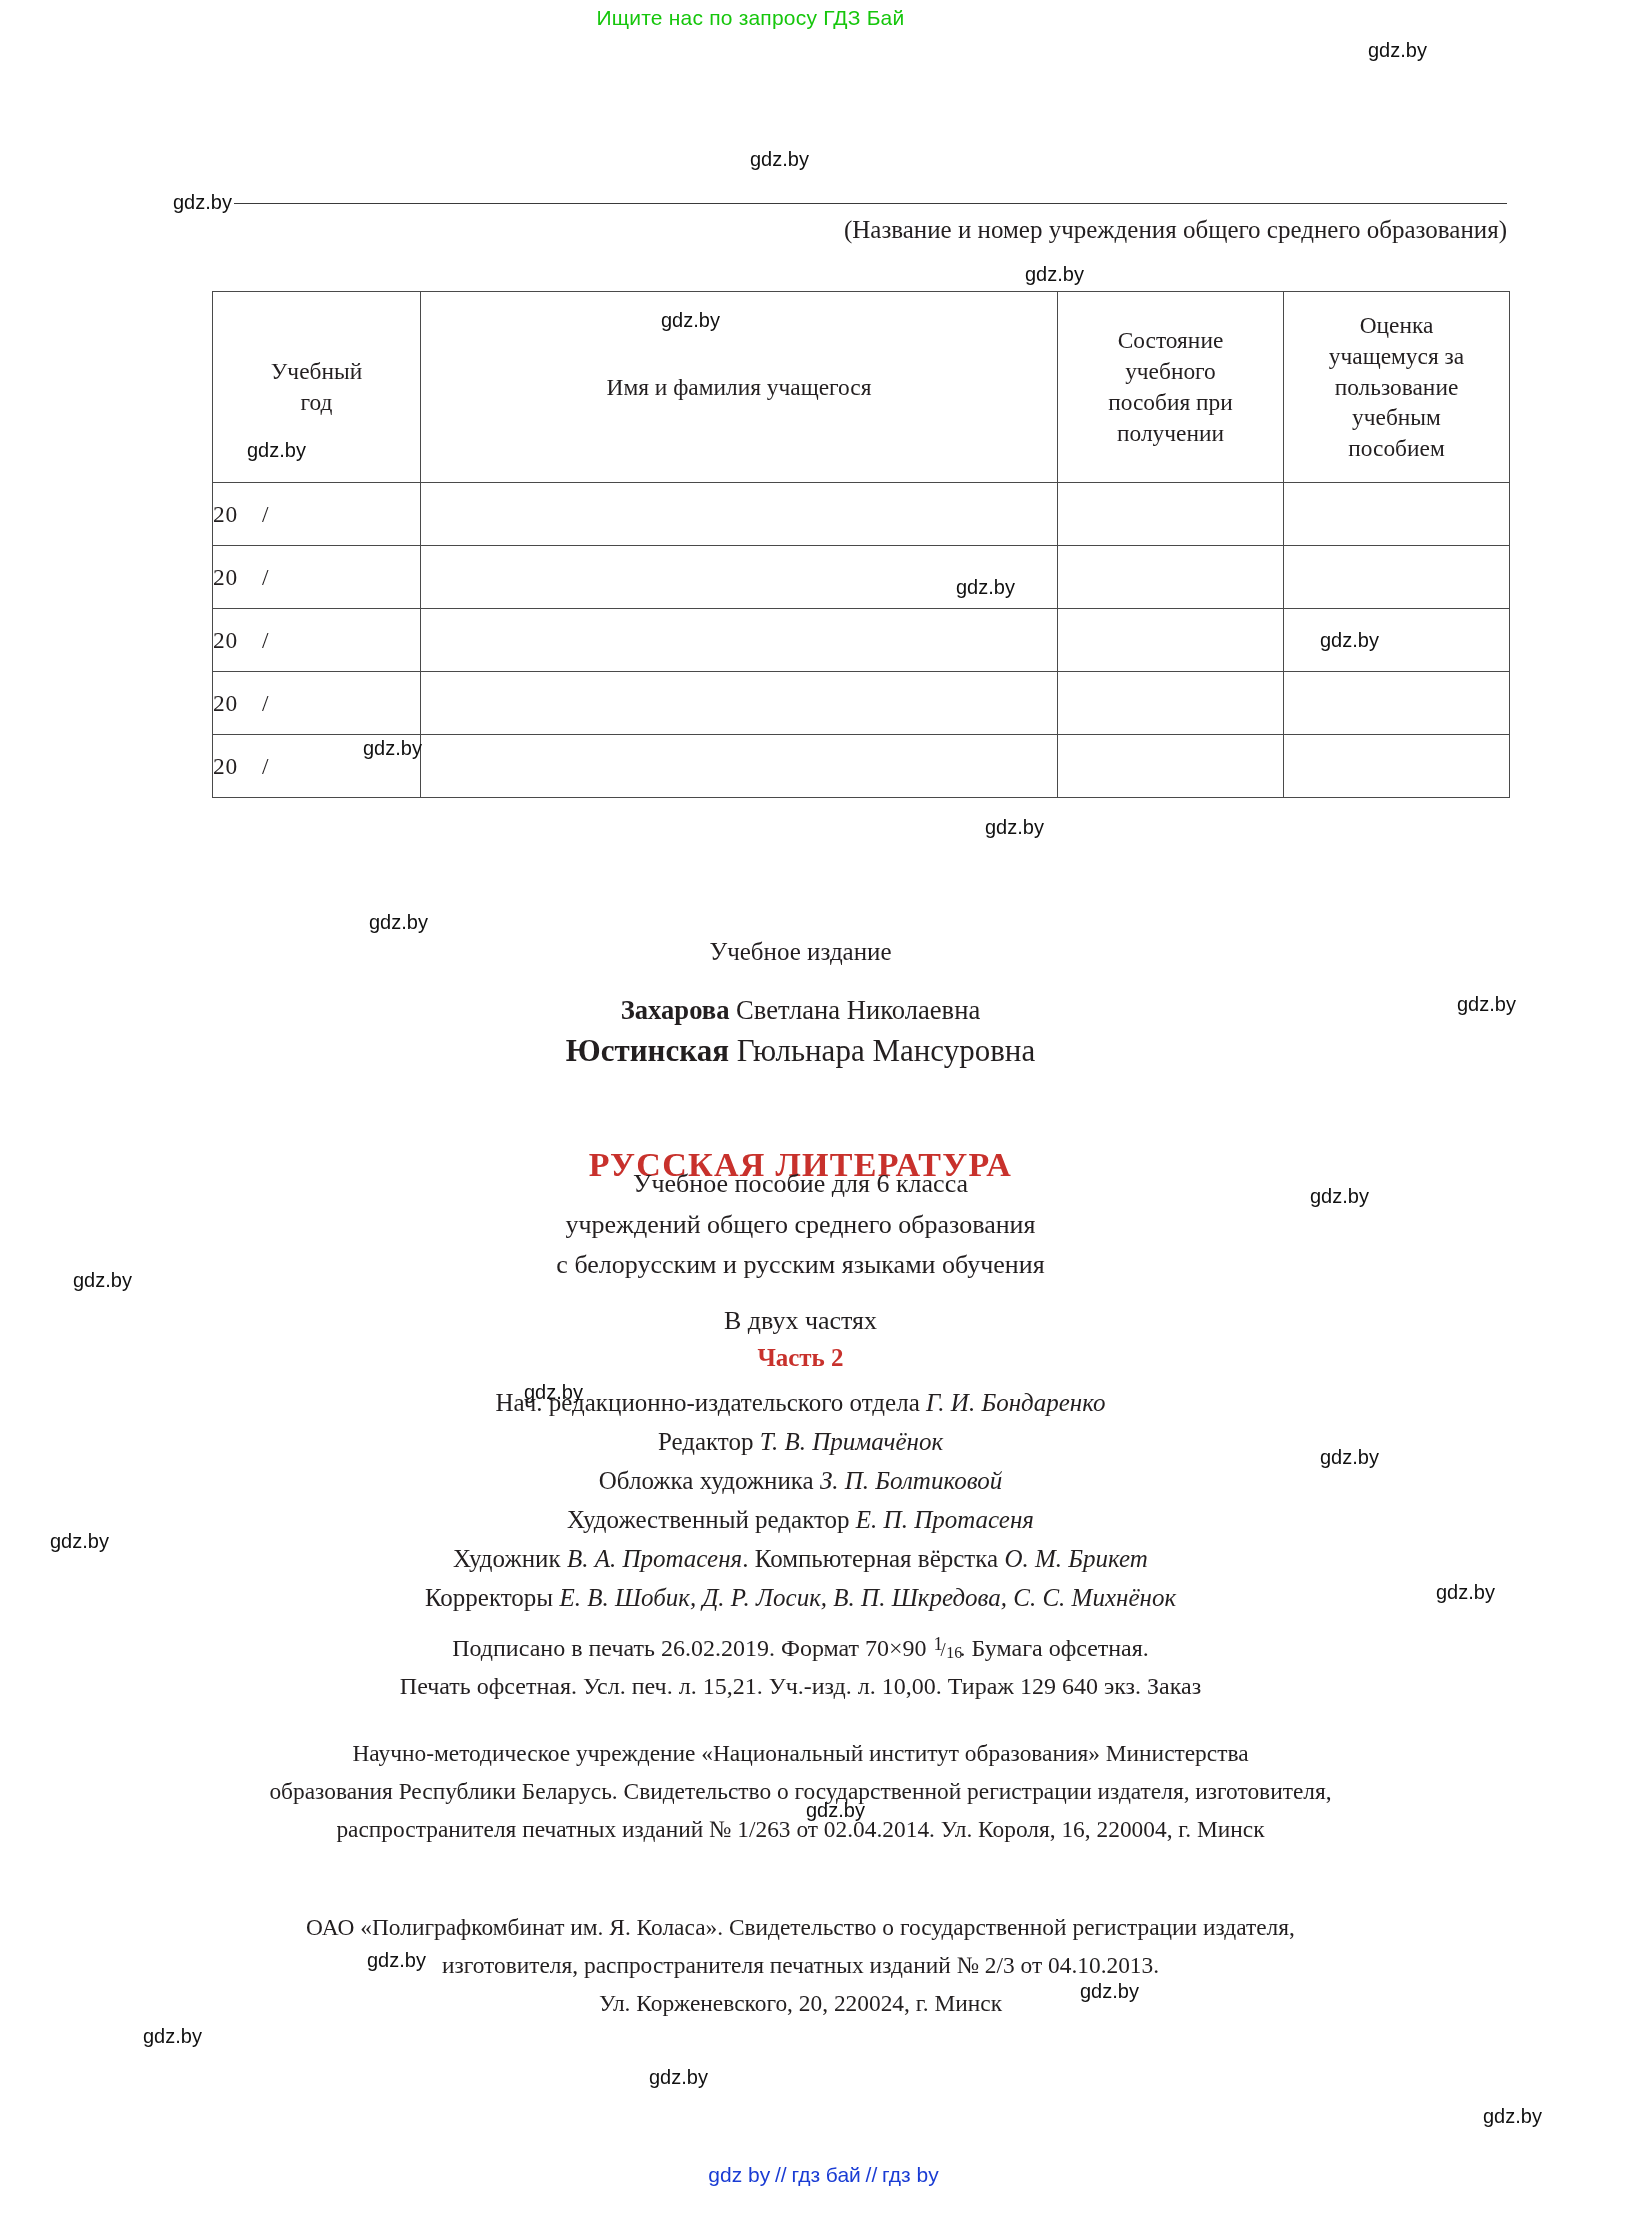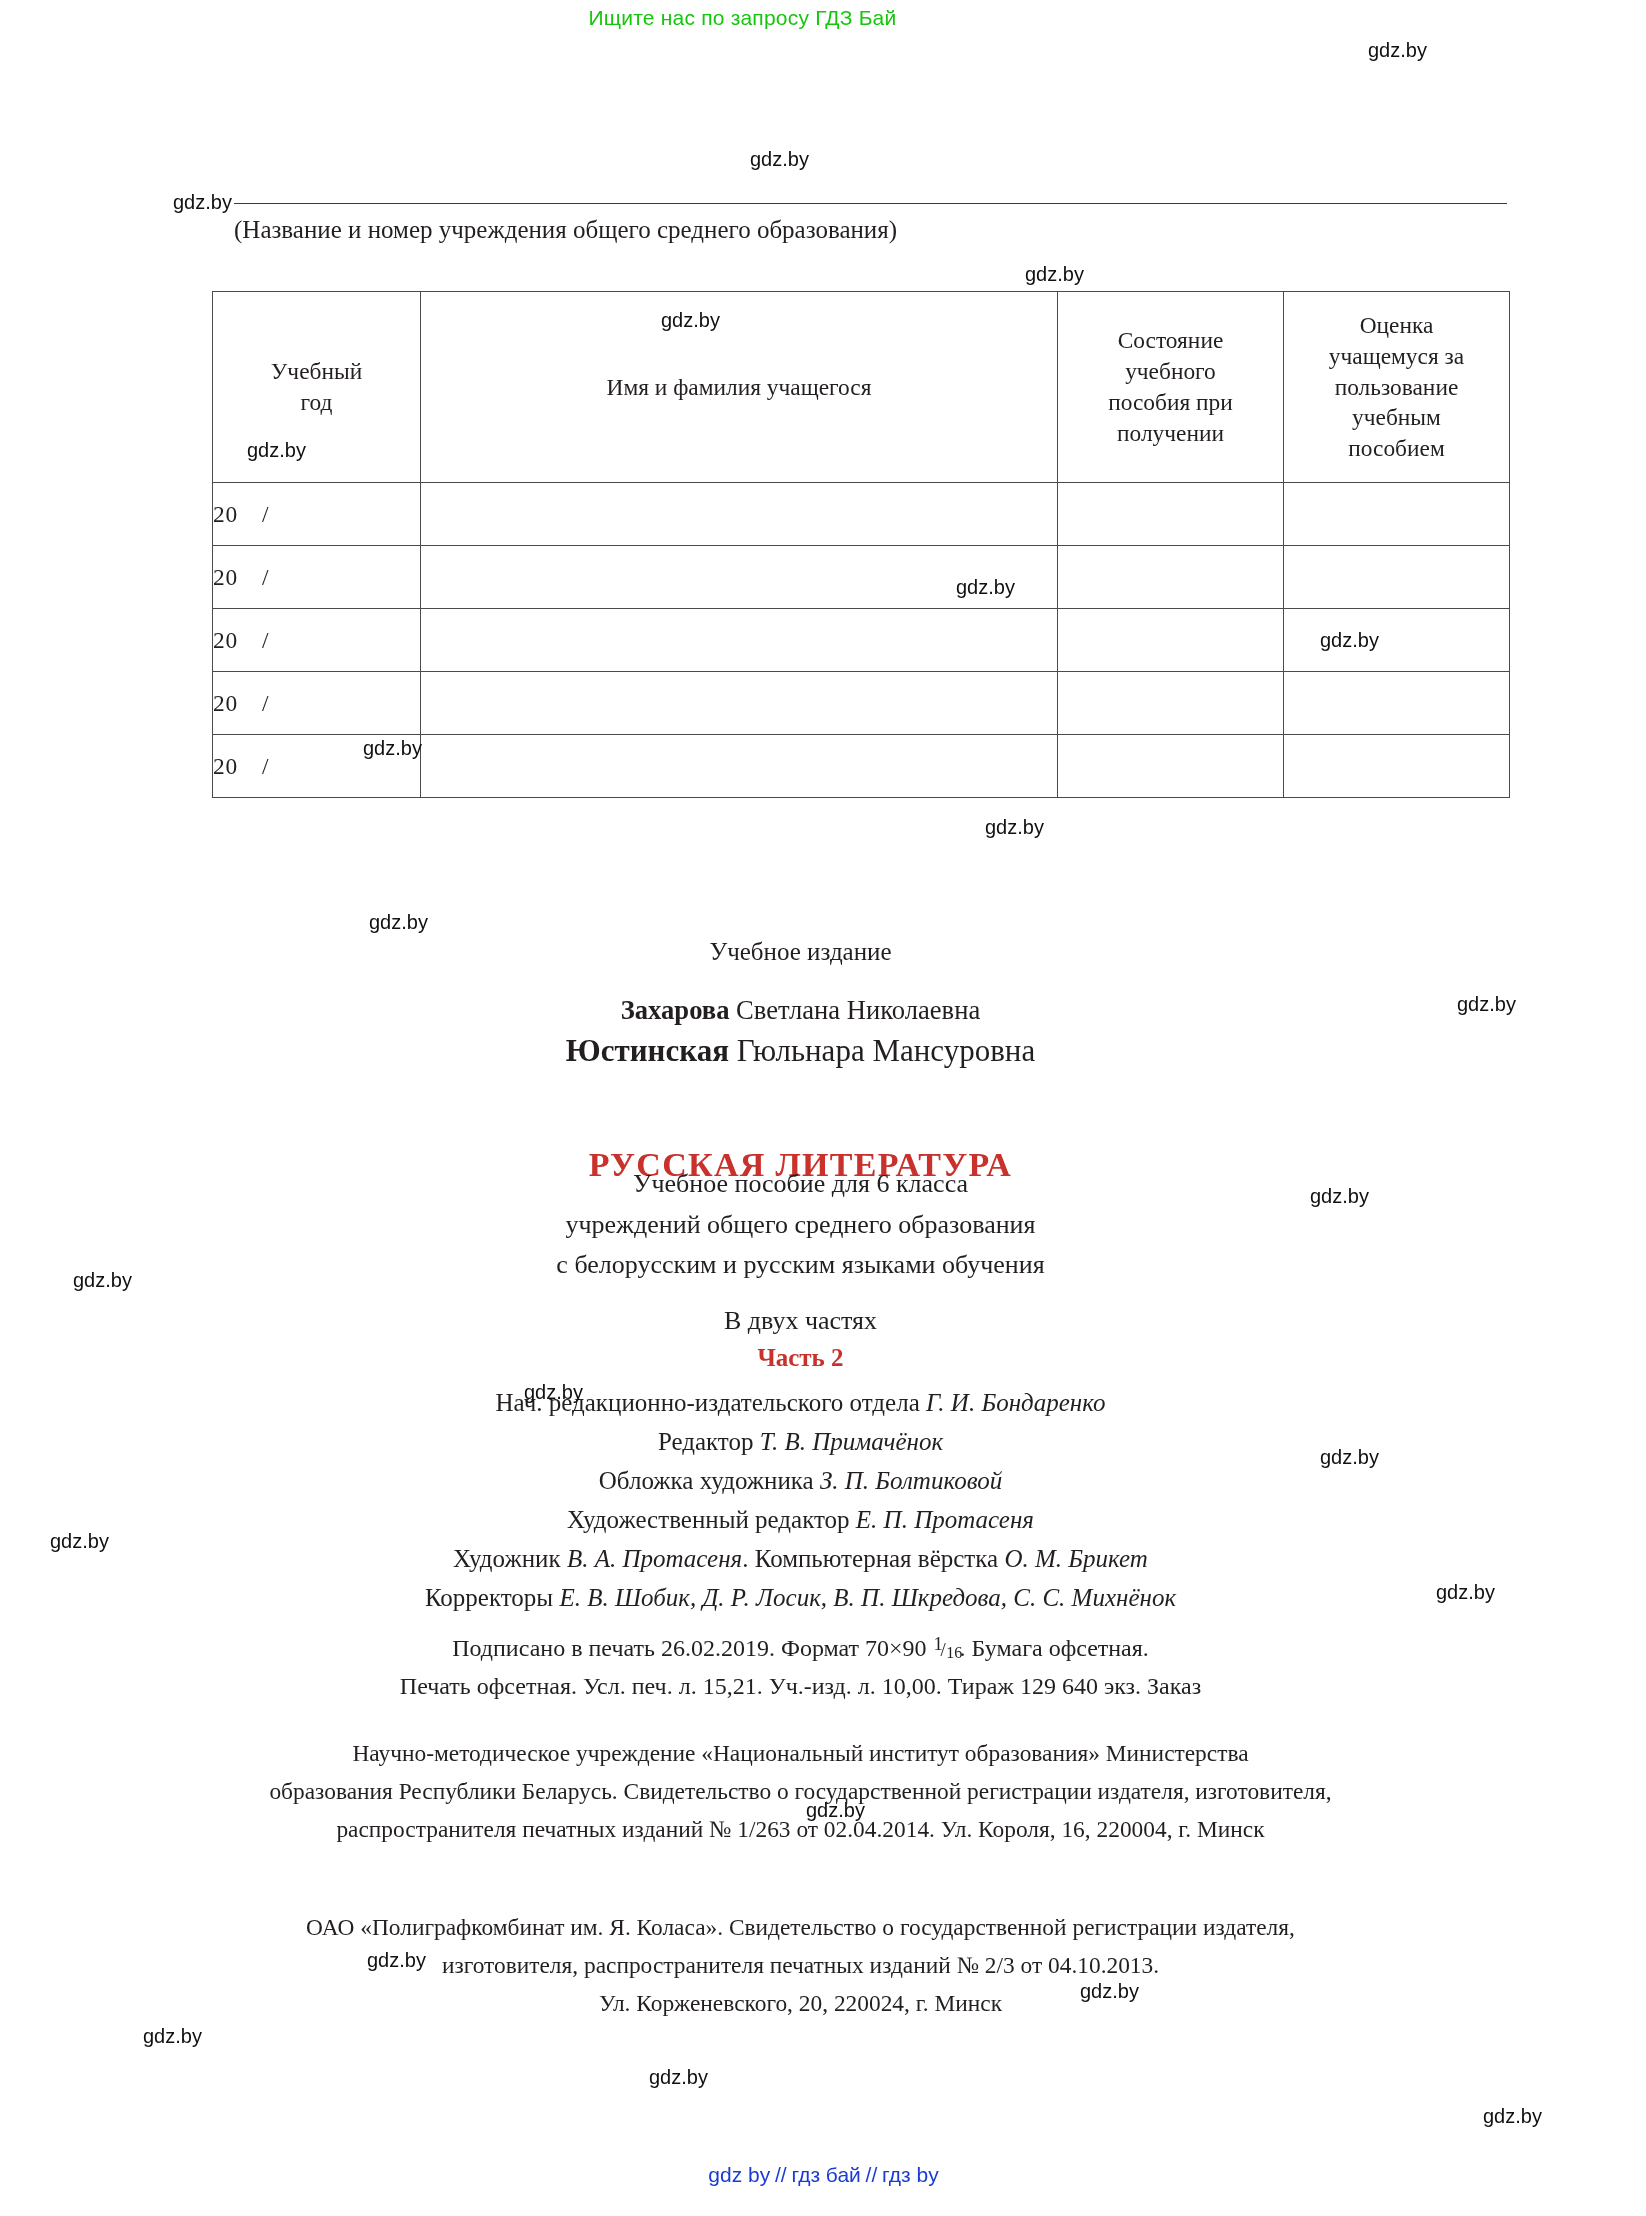--- a/index.html
+++ b/index.html
@@ -16,21 +16,21 @@
     width: 1647px;
     height: 2216px;
     background: #ffffff;
     overflow: hidden;
   }
 
   
   .promo {
     position: absolute;
     top: 6.4px;
-    left: 4px;
+    left: 12px;
     width: 1477px;
     text-align: center;
     font-family: "Liberation Sans", "DejaVu Sans", sans-serif;
     font-size: 21px;
     color: #16c60c;
     letter-spacing: 0.2px;
   }
 
   
   .top-rule {
@@ -39,21 +39,21 @@
     top: 203px;
     width: 1273px;
     height: 0;
     border-top: 1.6px solid #3a3a3a;
   }
   .rule-caption {
     position: absolute;
     left: 234px;
     top: 216px;
     width: 1273px;
-    text-align: left;
+    text-align: right;
     font-size: 25px;
   }
 
   
   .tbl-wrap {
     position: absolute;
     left: 212px;
     top: 291px;
     width: 1296px;
   }

